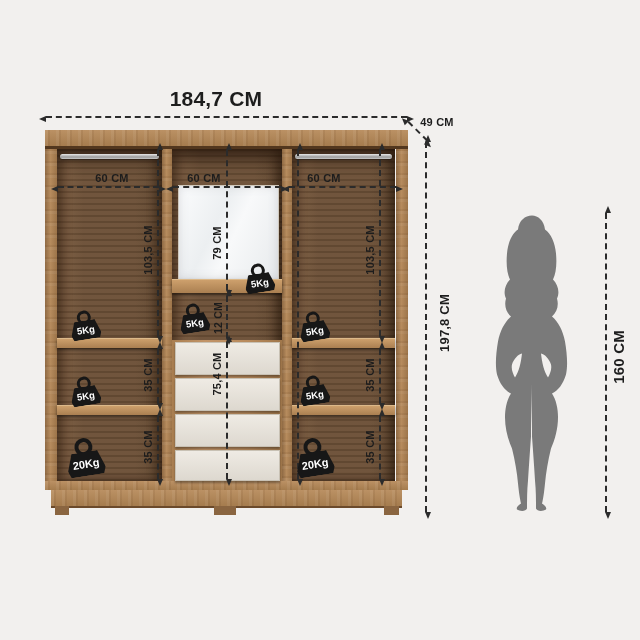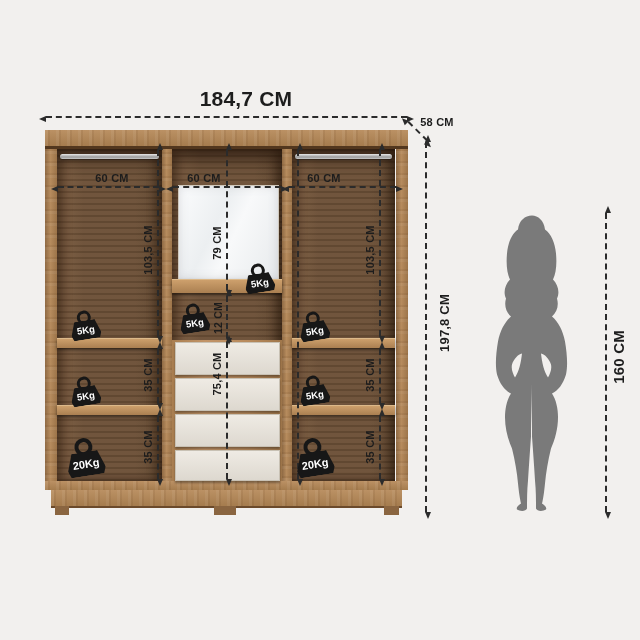--- a/index.html
+++ b/index.html
@@ -49,24 +49,24 @@
   .wbadge.big .ring{width:10px;height:10px;border-width:4px;}
   .wbadge.big .wbody{width:38px;height:24px;font-size:11px;}
 
   .sil{position:absolute;z-index:4;}
 </style>
 </head>
 <body>
 
 <div class="scene">
 
-  <div class="hlabel title-lg" style="left:246px;top:99px">184,7 CM</div>
+  <div class="hlabel title-lg" style="left:216px;top:99px">184,7 CM</div>
   <div class="hseg" style="left:46px;top:116px;width:361px"></div>
 
-  <div class="hlabel" style="left:437px;top:122px">58 CM</div>
+  <div class="hlabel" style="left:437px;top:122px">49 CM</div>
   <div class="hseg" style="left:409px;top:121px;width:27px;transform:rotate(45deg);transform-origin:0 0"></div>
 
   <div class="vseg" style="left:425px;top:142px;height:370px"></div>
   <div class="vlabel" style="left:444px;top:323px;font-size:13px">197,8 CM</div>
 
   <div class="panel oak-h" style="left:45px;top:130px;width:363px;height:16px;border-bottom:3px solid #52371e;z-index:2"></div>
 
   <div class="panel oak-v" style="left:45px;top:149px;width:12px;height:341px;z-index:2"></div>
   <div class="panel oak-v" style="left:396px;top:149px;width:12px;height:341px;z-index:2"></div>
 

